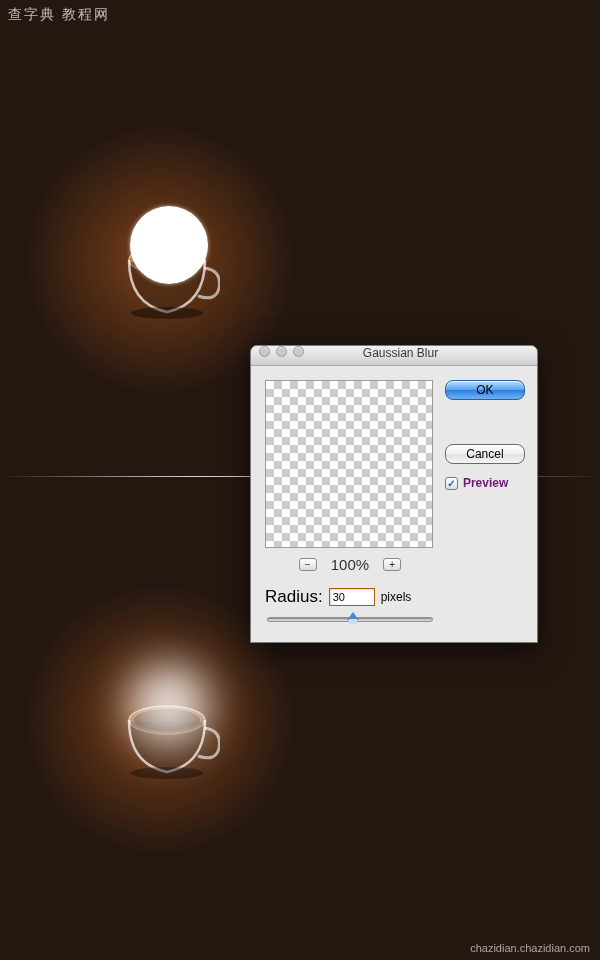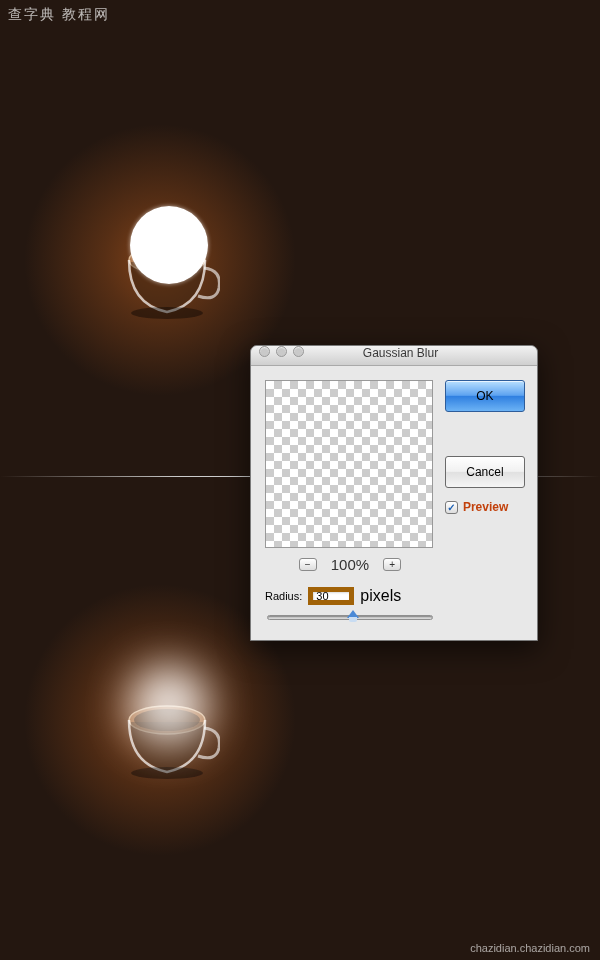--- a/index.html
+++ b/index.html
@@ -144,31 +144,31 @@
       line-height: 1;
     }
     .zoom-label { font-size: 15px; }
     .radius-row {
       display: flex;
       align-items: center;
       gap: 6px;
       margin-top: 14px;
       color: #000;
     }
-    .radius-row label { font-size: 11px; }
+    .radius-row label { font-size: 17px; }
     .radius-input {
       width: 46px;
       height: 18px;
-      border: 5px solid #a16207;
+      border: 1px solid #a16207;
       background: #fff;
       font-size: 11px;
       padding: 0 3px;
       box-shadow: inset 1px 1px 2px rgba(0,0,0,0.15);
     }
-    .radius-unit { font-size: 16px; }
+    .radius-unit { font-size: 12px; }
     .slider-wrap {
       margin-top: 10px;
       padding: 0 2px 4px 2px;
     }
     .slider-track {
       position: relative;
       height: 5px;
       background: linear-gradient(to bottom, #b8b8b8, #dcdcdc);
       border: 1px solid #8f8f8f;
       border-radius: 3px;
@@ -203,22 +203,22 @@
       background: #c8dcf2;
       border-radius: 0 0 2px 2px;
     }
     .btn-col {
       width: 82px;
       display: flex;
       flex-direction: column;
       gap: 8px;
     }
     .aqua-btn {
-      height: 32px;
-      border-radius: 3px;
+      height: 20px;
+      border-radius: 8px;
       border: 1px solid #6a6a6a;
       display: flex;
       align-items: center;
       justify-content: center;
       font-size: 12px;
       cursor: pointer;
       position: relative;
       overflow: hidden;
     }
     .aqua-btn.primary {
@@ -245,21 +245,21 @@
       border: 1px solid #7a7a7a;
       border-radius: 3px;
       display: flex;
       align-items: center;
       justify-content: center;
       font-size: 10px;
       color: #1a5fb4;
       font-weight: bold;
       cursor: pointer;
     }
-    .check-label { font-size: 12px; color: #c2410c; font-weight: bold; }
+    .check-label { font-size: 12px; color: #701a75; font-weight: bold; }
     .watermark-top {
       position: absolute;
       top: 6px;
       left: 8px;
       color: rgba(255,255,255,0.7);
       font-size: 14px;
       letter-spacing: 2px;
     }
     .watermark-bottom {
       position: absolute;

